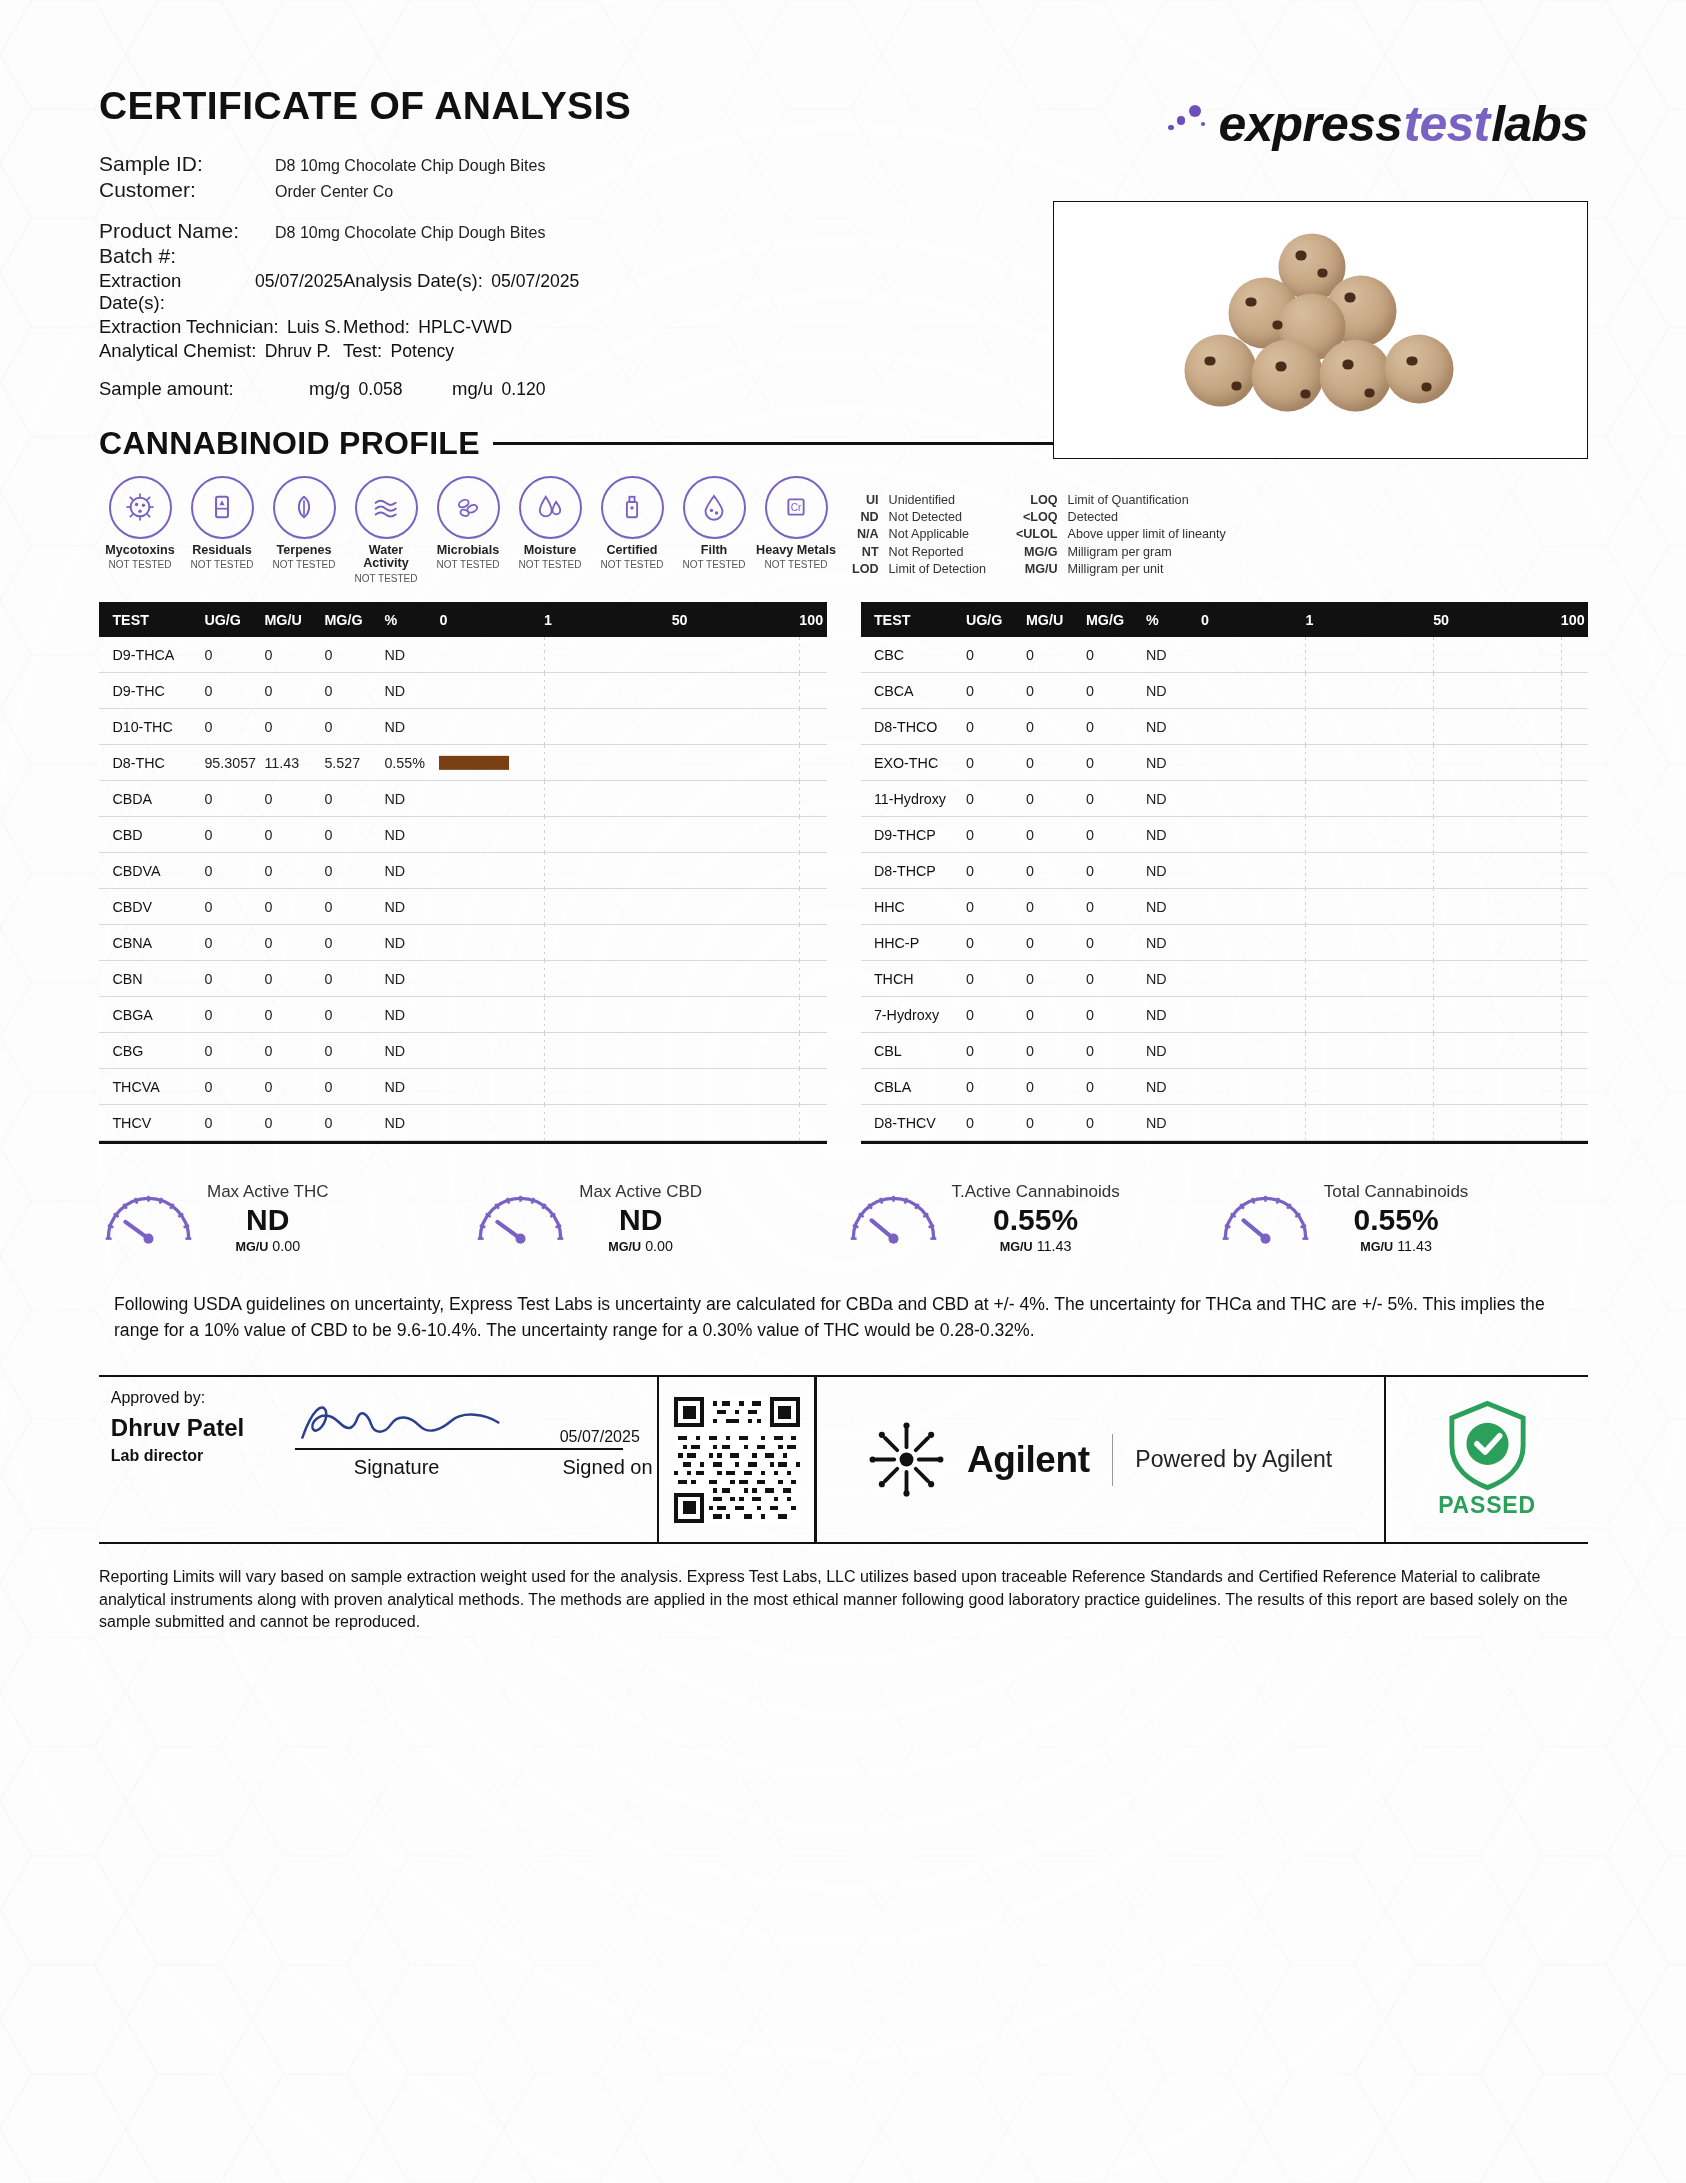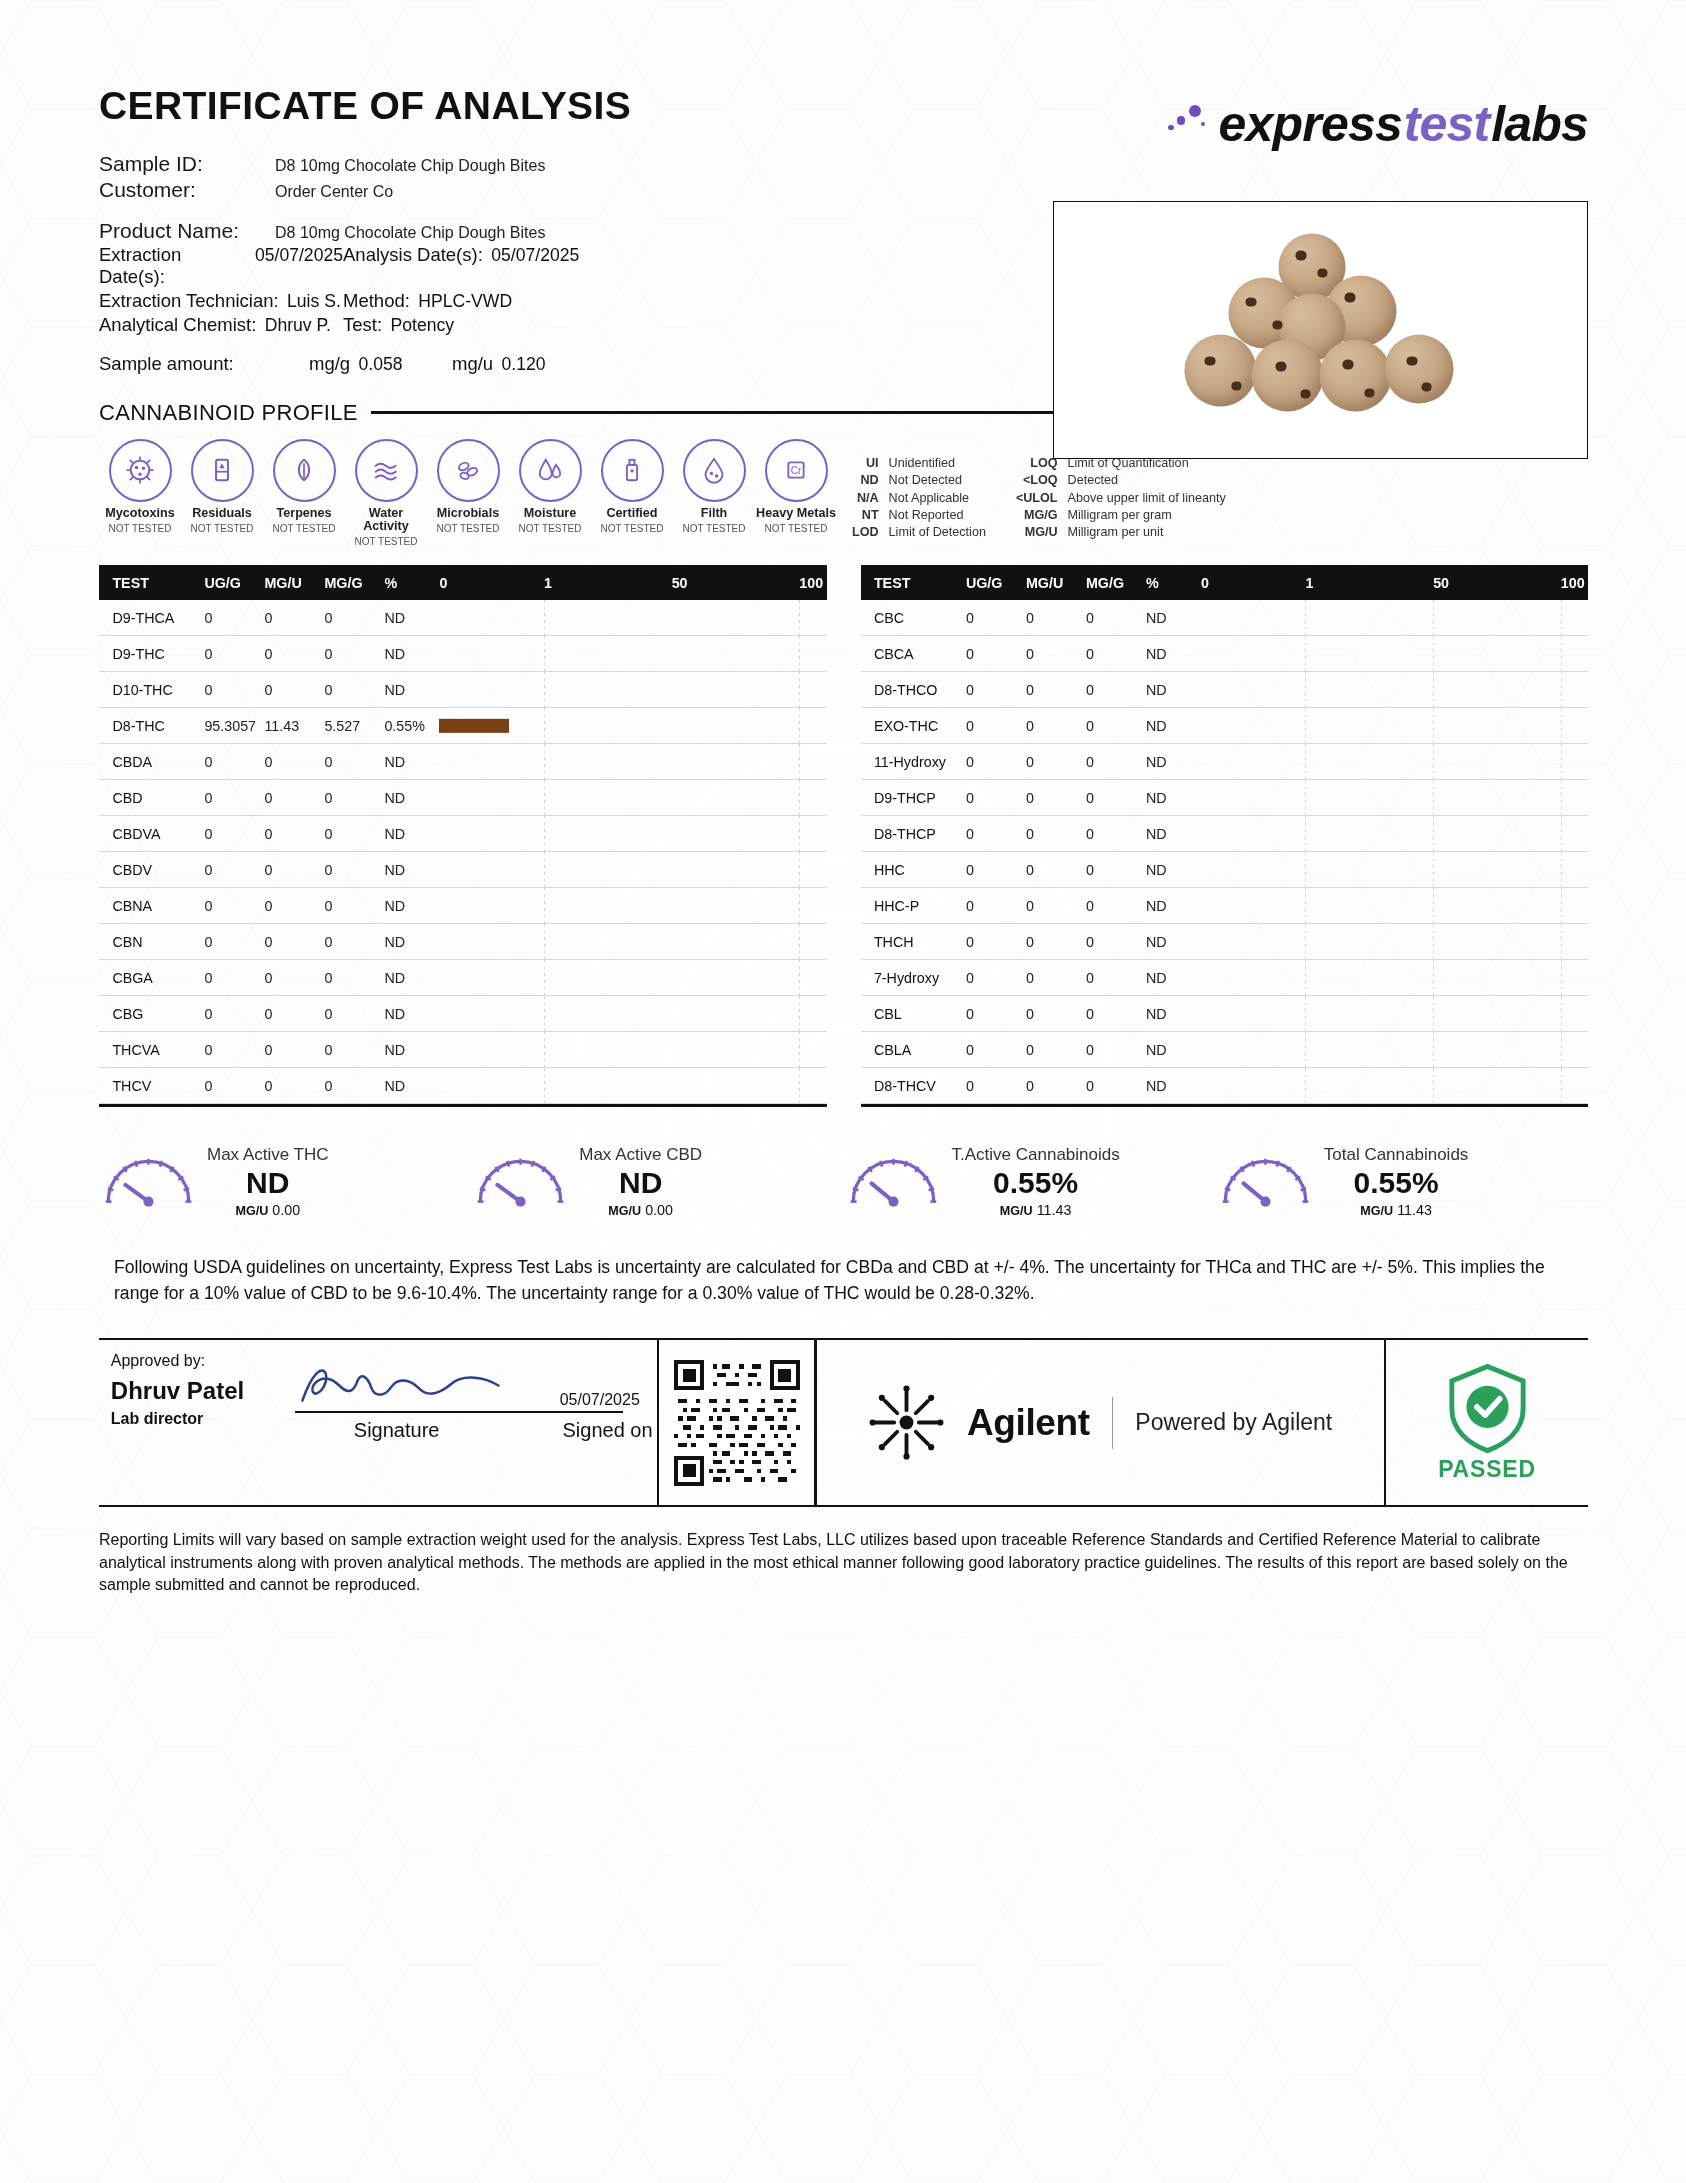--- a/index.html
+++ b/index.html
@@ -65,21 +65,21 @@
     width:533px;height:256px;
     border:1.7px solid #111;background:#fff;
     overflow:hidden;
   }
   .cookies{position:absolute;left:50%;top:50%;transform:translate(-50%,-50%);}
   .ball{position:absolute;border-radius:50%;background:radial-gradient(circle at 35% 30%, #d8bd9d, #c2a27f 60%, #a98a67 100%);box-shadow:inset -5px -6.7px 11.8px rgba(120,90,60,.35);}
   .chip{position:absolute;border-radius:45%;background:#4a2c1a;}
 
   
   .secline{display:flex;align-items:center;margin-top:25px;}
-  .secline h2{font-size:22px;font-weight:normal;margin:0 13.4px 0 0;letter-spacing:0.3px;}
+  .secline h2{font-size:32px;font-weight:bold;margin:0 13.4px 0 0;letter-spacing:0.3px;}
   .secline .rule{flex:1;height:2.5px;background:#111;}
 
   
   .iconrow{display:flex;align-items:flex-start;margin-top:13.4px;}
   .ticon{width:82px;text-align:center;}
   .ticon .circ{
     width:59px;height:59px;border:2.5px solid #7a62c4;border-radius:50%;
     margin:0 auto 5px auto;display:flex;align-items:center;justify-content:center;
     color:#7a62c4;
   }
@@ -217,20 +217,24 @@
       <div class="mrow">
         <span class="mlabel">Customer:</span>
         <span class="mval">Order Center Co</span>
       </div>
 
       <div class="gap"></div>
 
       <div class="mrow">
         <span class="mlabel">Product Name:</span>
         <span class="mval">D8 10mg Chocolate Chip Dough Bites</span>
+      </div>
+      <div class="mrow">
+        <span class="mlabel">Batch #:</span>
+        <span class="mval"></span>
       </div>
 
       <div class="mrow two">
         <span class="col c1">
           <span class="lbl2">Extraction Date(s):</span>
           <span class="val2">05/07/2025</span>
         </span>
         <span class="col">
           <span class="lbl2">Analysis Date(s):</span>
           <span class="val2">05/07/2025</span>

